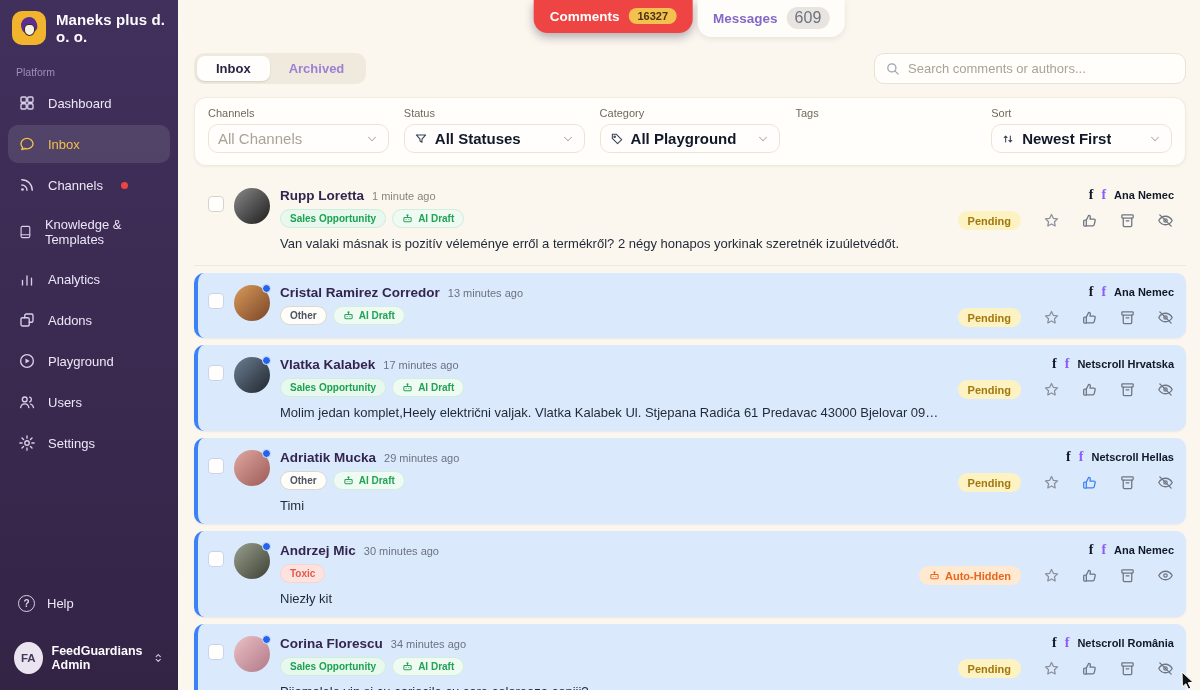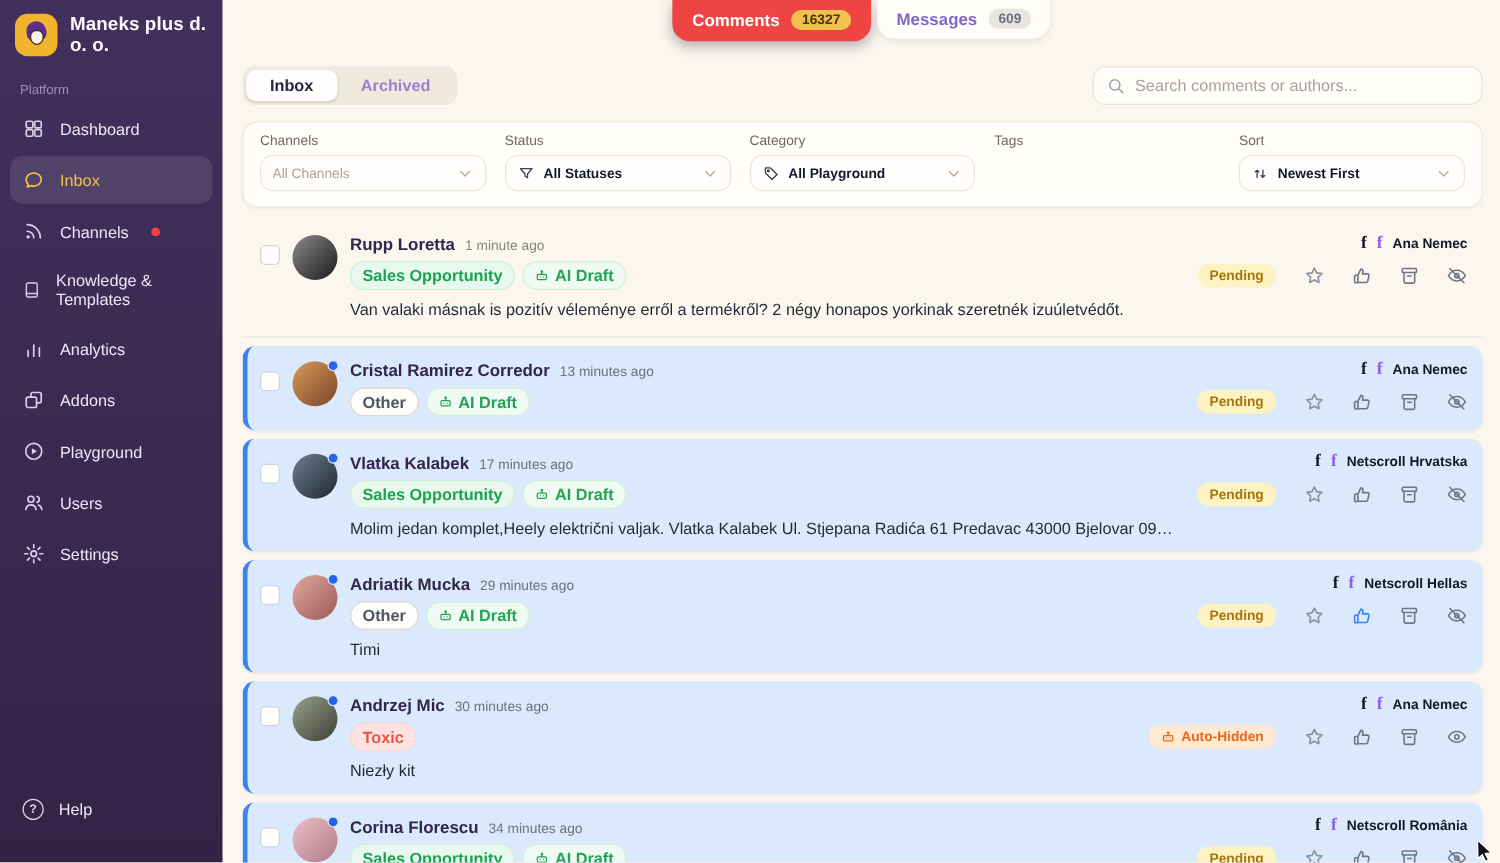--- a/index.html
+++ b/index.html
@@ -29,37 +29,37 @@
   .user-row { display:flex; align-items:center; gap:9px; padding:6px 6px; border-radius:10px; cursor:pointer; }
   .user-avatar { width:32px; height:32px; border-radius:50%; background:#eae4f1; color:#473657; font-weight:bold; font-size:11.5px; display:flex; align-items:center; justify-content:center; }
   .user-name { color:#fdfbff; font-size:12.5px; font-weight:bold; flex:1; }
   .user-chevrons { width:14px; height:14px; color:#cfc6df; }
 
   
   .top-tabs { position:absolute; left:689px; top:0; transform:translateX(-50%); display:flex; gap:5px; align-items:flex-start; z-index:8; }
   .tab-dark { background:#ef4444; color:#fff; border-radius:0 0 14px 14px; padding:8px 16px 9px; display:flex; align-items:center; gap:9px; font-weight:bold; font-size:13.5px; box-shadow:0 4px 10px rgba(44,32,69,.35); cursor:pointer; }
   .badge-gold { background:#f2c14e; color:#4a3413; font-size:11px; font-weight:bold; padding:2px 9px; border-radius:999px; }
   .tab-light { background:#fffdfa; color:#8468c6; border-radius:0 0 14px 14px; padding:7px 15px 8px; display:flex; align-items:center; gap:9px; font-weight:bold; font-size:13.5px; box-shadow:0 2px 6px rgba(0,0,0,.08); cursor:pointer; }
-  .badge-gray { background:#e8e5e1; color:#6b7280; font-size:11px; font-weight:bold; padding:2px 8px; border-radius:999px; }
+  .badge-gray { background:#e8e5e1; color:#6b7280; font-size:16px; font-weight:normal; padding:2px 8px; border-radius:999px; }
 
   
   .main { margin-left:178px; padding:0 14px 0 16px; position:relative; height:690px; }
   .toolbar { display:flex; justify-content:space-between; align-items:center; padding-top:53px; }
   .segmented { background:#f0eade; border-radius:10px; padding:3px; display:flex; }
   .seg-btn { padding:5px 19px; font-size:13px; font-weight:bold; border-radius:8px; color:#9d7fd4; cursor:pointer; }
   .seg-btn.active { background:#fffefc; color:#2b2344; box-shadow:0 1px 2px rgba(0,0,0,.12); }
   .search-box { width:312px; background:#fffefb; border:1px solid #e9e2d6; border-radius:10px; padding:0 10px; height:31px; display:flex; align-items:center; gap:8px; }
   .search-box .ic { width:15px; height:15px; color:#9ca3af; flex:0 0 auto; }
   .search-box input { border:none; outline:none; background:transparent; font-size:13px; color:#374151; width:100%; font-family:"Liberation Sans", sans-serif; }
   .search-box input::placeholder { color:#a9a395; }
 
   .filter-card { margin-top:13px; background:#fffefb; border:1px solid #f1eade; border-radius:12px; box-shadow:0 1px 3px rgba(40,30,10,.05); padding:9px 13px 12px; display:flex; gap:15px; }
   .filter-group { flex:1; min-width:0; }
   .filter-label { font-size:11px; color:#6f6a5e; margin-bottom:5px; }
-  .select { border:1px solid #ece5d7; border-radius:10px; height:29px; padding:0 9px; display:flex; align-items:center; gap:7px; font-size:11px; background:#fffefc; cursor:pointer; }
+  .select { border:1px solid #ece5d7; border-radius:10px; height:29px; padding:0 9px; display:flex; align-items:center; gap:7px; font-size:15px; background:#fffefc; cursor:pointer; }
   .select .val { color:#111827; font-weight:bold; white-space:nowrap; overflow:hidden; }
   .select.muted .val { color:#a9a395; font-weight:normal; }
   .select .ic { width:14px; height:14px; color:#374151; flex:0 0 auto; }
   .select .chev { margin-left:auto; width:14px; height:14px; color:#b3ab99; flex:0 0 auto; }
 
   
   .list { margin-top:10px; display:flex; flex-direction:column; gap:7px; }
   .row { display:flex; gap:10px; padding:10px 12px 11px 14px; border-radius:10px; position:relative; cursor:pointer; }
   .row.read { border-radius:0; border-bottom:1px solid #efe7d9; padding-bottom:14px; }
   .row.unread { background:#dbe9fd; border-left:4px solid #3b82f6; padding-left:10px; box-shadow:0 1px 2px rgba(30,60,120,.07); }
@@ -67,21 +67,21 @@
   .row.unread .checkbox { border-color:#c8d4e8; }
   .avatar-wrap { position:relative; flex:0 0 auto; margin-top:2px; }
   .avatar { width:36px; height:36px; border-radius:50%; }
   .unread-dot { position:absolute; top:-1px; right:-1px; width:9px; height:9px; border-radius:50%; background:#2563eb; border:1.5px solid #dbe9fd; }
   .row-main { flex:1; min-width:0; padding-top:2px; }
   .row-head { display:flex; align-items:baseline; gap:8px; }
   .author { font-weight:bold; font-size:13.5px; color:#33254e; }
   .time { font-size:11px; color:#8b8678; }
   .row.unread .time { color:#6b7280; }
   .row-tags { display:flex; gap:6px; margin-top:6px; }
-  .pill { display:inline-flex; align-items:center; gap:5px; font-size:13px; font-weight:bold; padding:3px 9px; border-radius:999px; white-space:nowrap; }
+  .pill { display:inline-flex; align-items:center; gap:5px; font-size:10px; font-weight:bold; padding:3px 9px; border-radius:999px; white-space:nowrap; }
   .pill .ic { width:11px; height:11px; }
   .pill-sales { background:#e9f8ee; color:#1fa04e0; color:#1aa350; border:1px solid #cdeed9; }
   .pill-ai    { background:#eefaf2; color:#22a355; border:1px solid #d0efdc; }
   .pill-other { background:#fffdf9; color:#4b5563; border:1px solid #ddd8cd; }
   .pill-toxic { background:#fde3e0; color:#e4584b; border:1px solid #fbd3cd; }
   .row-text { margin-top:8px; font-size:13px; color:#1f2937; white-space:nowrap; overflow:hidden; text-overflow:ellipsis; }
   .row-right { display:flex; flex-direction:column; align-items:flex-end; gap:10px; padding-top:3px; flex:0 0 auto; margin-left:6px; }
   .channel-line { display:flex; align-items:center; gap:8px; font-size:11px; font-weight:bold; color:#111827; }
   .fb { font-family:"Liberation Serif", serif; font-weight:bold; font-size:14px; line-height:12px; }
   .fb.dark { color:#111827; }
@@ -205,20 +205,29 @@
        <span>Settings</span>
 
      </div>
     </div>
 
   <div class="side-bottom">
     <div class="nav-item help-item">
       <span class="help-badge">?</span>
       <span>Help</span>
     </div>
+    <div class="user-row">
+      <div class="user-avatar">FA</div>
+      <div class="user-name">FeedGuardians Admin</div>
+      <span class="user-chevrons">
+        <svg viewBox="0 0 24 24" fill="none" stroke="currentColor" stroke-width="2.2" stroke-linecap="round" stroke-linejoin="round">
+            <path d="M8 9.5l4-4 4 4M8 14.5l4 4 4-4"></path>
+          </svg>
+      </span>
+    </div>
   </div>
 </div>
 
 <div class="top-tabs">
   <div class="tab-dark">
     <span>Comments</span>
     <span class="badge-gold">16327</span>
   </div>
   <div class="tab-light">
     <span>Messages</span>

